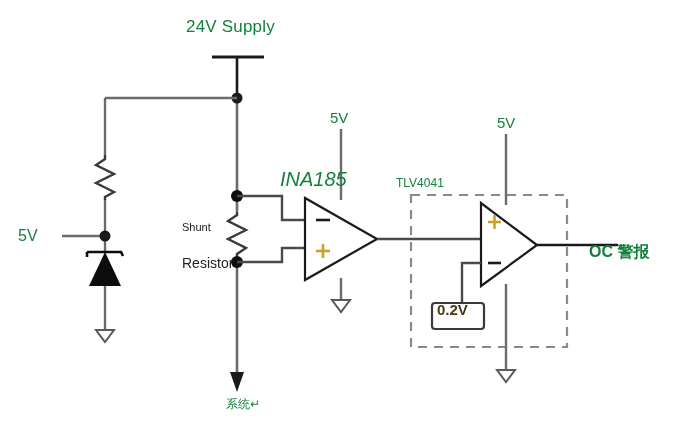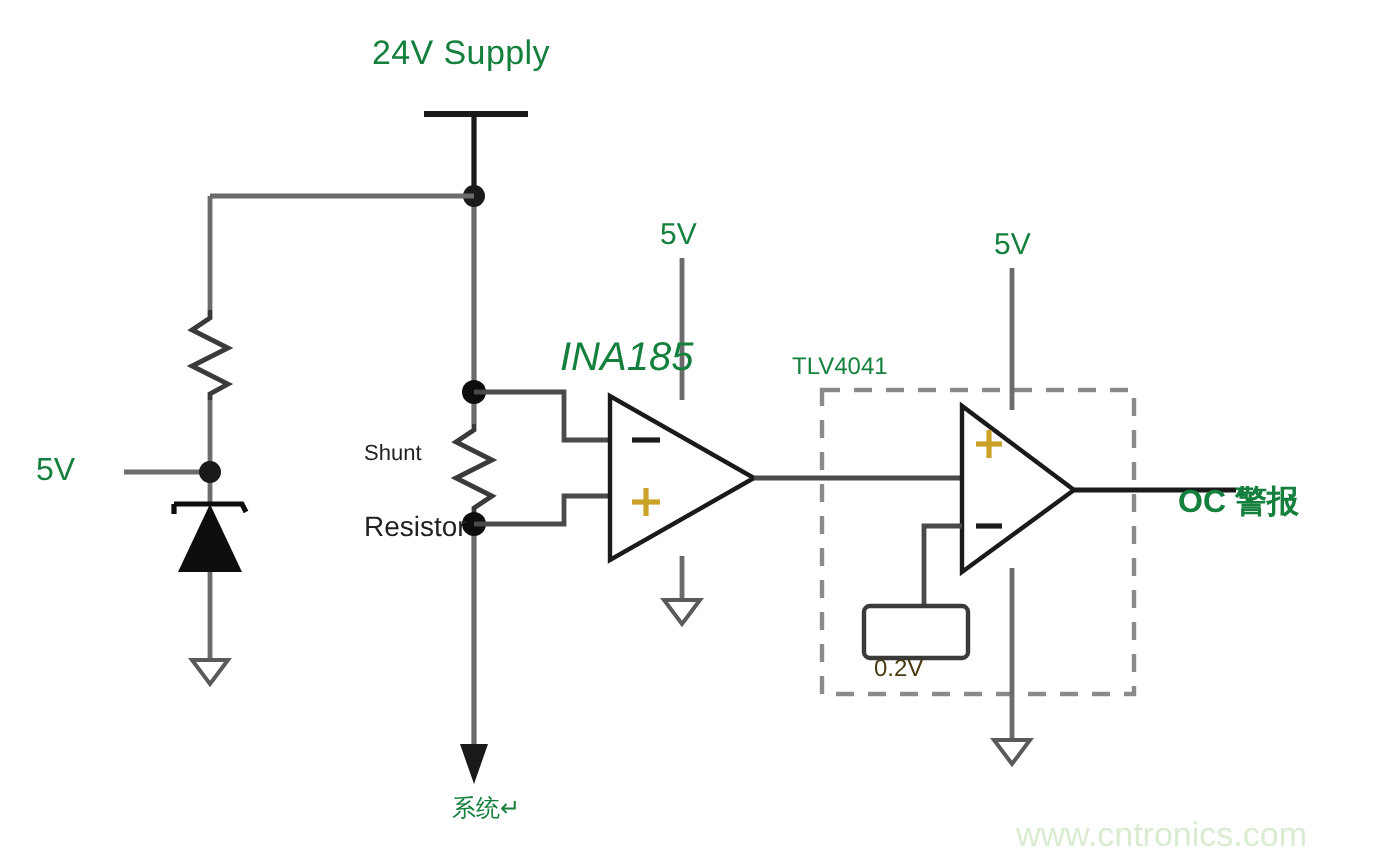--- a/index.html
+++ b/index.html
@@ -34,21 +34,21 @@
   .lbl-supply24 { left: 186px; top: 18px; font-size: 17px; letter-spacing: 0.2px; }
   .lbl-5v-left  { left: 18px;  top: 228px; font-size: 16px; }
   .lbl-5v-ina   { left: 330px; top: 110px; font-size: 15px; }
   .lbl-5v-cmp   { left: 497px; top: 115px; font-size: 15px; }
   .lbl-ina185   { left: 280px; top: 169px; font-size: 20px; font-style: italic; }
   .lbl-tlv4041  { left: 396px; top: 177px; font-size: 12px; }
   .lbl-shunt1   { left: 182px; top: 222px; font-size: 11px; color: #222; }
   .lbl-shunt2   { left: 182px; top: 239px; font-size: 14px; color: #222; margin-top: 17px; }
   .lbl-oc       { left: 589px; top: 244px; font-size: 16px; font-weight: bold; }
   .lbl-system   { left: 226px; top: 398px; font-size: 12px; }
-  .lbl-ref      { left: 437px; top: 328px; font-size: 12px; color: #4a3a10; }
+  .lbl-ref      { left: 437px; top: 302px; font-size: 15px; color: #4a3a10; font-weight: bold; }
   .watermark {
     position: absolute;
     left: 508px;
     top: 408px;
     font-size: 17px;
     color: #d9ecd2;
     font-family: "Liberation Sans", sans-serif;
     white-space: nowrap;
   }
 </style>
@@ -169,15 +169,14 @@
   <div class="lbl lbl-shunt1">Shunt</div>
 
   <div class="lbl lbl-shunt2">Resistor</div>
 
   <div class="lbl lbl-ref">0.2V</div>
 
   <div class="lbl lbl-oc">OC 警报</div>
 
   <div class="lbl lbl-system">系统↵</div>
 
-  <div class="watermark">www.cntronics.com</div>
 
 </div>
 
 </body></html>

